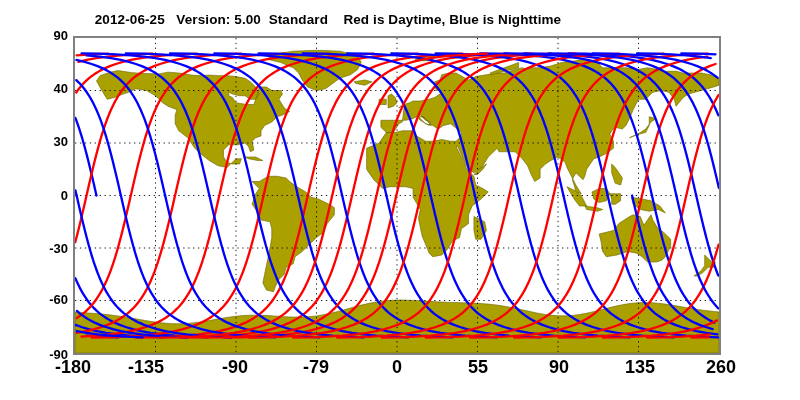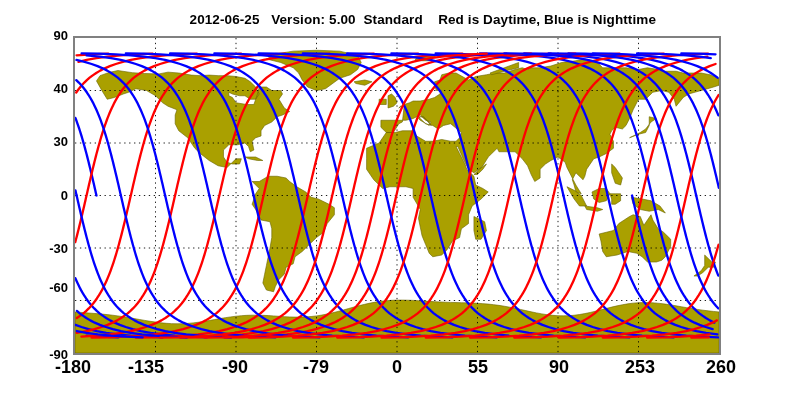--- a/index.html
+++ b/index.html
@@ -2,21 +2,21 @@
 <html><head>
 <meta charset="utf-8">
 <style>
   html,body{margin:0;padding:0;background:#ffffff;}
   body{width:800px;height:400px;overflow:hidden;
        font-family:"Liberation Sans",sans-serif;}
   #root{position:relative;width:800px;height:400px;}
 
   #title{
     position:absolute;left:0;top:12px;width:656px;
-    text-align:right;font-size:13.5px;font-weight:bold;color:#000;
+    text-align:center;font-size:13.5px;font-weight:bold;color:#000;
     letter-spacing:0.1px;white-space:pre;
   }
 
   #plotframe{
     position:absolute;left:73px;top:36px;width:648px;height:319px;
     border:2px solid #808080;box-sizing:border-box;background:#ffffff;
   }
   #plotinner{position:absolute;inset:0;overflow:hidden;}
   #plotinner svg{display:block;width:100%;height:100%;}
 
@@ -37,32 +37,32 @@
 <div id="root">
 
   <div id="title">2012-06-25   Version: 5.00  Standard    Red is Daytime, Blue is Nighttime</div>
 
   <div id="yaxis">
       <div class="ytick" style="top: -8px;">90</div>
       <div class="ytick" style="top: 45.1667px;">40</div>
       <div class="ytick" style="top: 98.3333px;">30</div>
       <div class="ytick" style="top: 151.5px;">0</div>
       <div class="ytick" style="top: 204.667px;">-30</div>
-      <div class="ytick" style="top: 244px;">-60</div>
+      <div class="ytick" style="top: 256px;">-60</div>
       <div class="ytick" style="top: 311px;">-90</div>
     </div>
   <div id="xaxis">
       <div class="xtick" style="left: 0px;">-180</div>
       <div class="xtick" style="left: 73px;">-135</div>
       <div class="xtick" style="left: 162px;">-90</div>
       <div class="xtick" style="left: 243px;">-79</div>
       <div class="xtick" style="left: 324px;">0</div>
       <div class="xtick" style="left: 405px;">55</div>
       <div class="xtick" style="left: 486px;">90</div>
-      <div class="xtick" style="left: 567px;">253</div>
+      <div class="xtick" style="left: 567px;">135</div>
       <div class="xtick" style="left: 648px;">260</div>
     </div>
 
   <div id="plotframe">
     <div id="plotinner">
       <svg id="plot" viewBox="0 0 720 360" preserveAspectRatio="none">
           <g>
             <polygon points="24.00,49.00 28.00,43.00 38.00,39.40 48.00,37.20 64.00,39.60 78.00,40.60 94.00,41.00 104.00,39.00 116.00,40.00 130.00,42.40 140.00,43.00 150.00,42.40 160.00,43.00 170.00,43.00 180.00,44.00 190.00,46.00 196.00,50.00 202.00,56.00 206.00,64.00 202.00,70.00 196.00,70.00 190.00,66.00 184.00,66.00 176.00,64.00 172.00,62.00 172.00,66.00 176.00,68.00 180.00,74.00 192.00,76.00 200.00,76.00 202.00,70.00 204.00,64.00 206.00,56.00 214.00,56.00 220.00,60.00 230.00,60.00 232.00,64.00 228.00,70.00 234.00,80.00 240.00,84.00 232.00,88.00 226.00,90.00 220.00,96.00 212.00,100.00 208.00,106.00 208.00,112.00 202.00,114.00 198.00,118.00 200.00,128.00 196.00,130.00 194.00,124.00 190.00,120.00 182.00,122.00 172.00,122.00 166.00,128.00 166.00,136.00 170.00,142.00 176.00,144.00 184.00,144.00 186.00,138.00 180.00,138.00 176.00,142.00 170.00,148.00 160.00,146.00 150.00,140.00 140.00,132.00 134.00,126.00 130.00,120.00 126.00,114.00 116.00,106.00 112.00,98.00 112.00,88.00 114.00,82.00 104.00,78.00 98.00,74.00 90.00,66.00 80.00,60.00 68.00,58.00 60.00,62.00 54.00,64.00 44.00,68.00 36.00,70.00 30.00,60.00 24.00,49.00" fill="#AAA000" stroke="#6b6600" stroke-width="0.7"></polygon>
             <polygon points="214.00,24.00 226.00,18.00 244.00,15.00 270.00,14.00 296.00,15.00 316.00,20.00 320.00,28.00 316.00,36.00 308.00,42.00 296.00,46.00 280.00,58.00 270.00,60.00 260.00,56.00 254.00,48.00 250.00,40.00 244.00,34.00 230.00,28.00 214.00,24.00" fill="#AAA000" stroke="#6b6600" stroke-width="0.7"></polygon>
             <polygon points="198.00,164.00 206.00,164.00 216.00,158.00 226.00,158.00 236.00,160.00 240.00,164.00 248.00,170.00 258.00,176.00 264.00,182.00 272.00,184.00 284.00,190.00 290.00,194.00 290.00,202.00 282.00,212.00 278.00,222.00 270.00,228.00 264.00,234.00 254.00,244.00 246.00,250.00 244.00,258.00 236.00,262.00 234.00,270.00 228.00,276.00 224.00,284.00 222.00,290.00 214.00,288.00 210.00,280.00 212.00,270.00 214.00,260.00 216.00,250.00 218.00,240.00 220.00,228.00 220.00,218.00 218.00,210.00 208.00,208.00 202.00,196.00 198.00,190.00 200.00,184.00 202.00,178.00 206.00,172.00 198.00,164.00" fill="#AAA000" stroke="#6b6600" stroke-width="0.7"></polygon>

